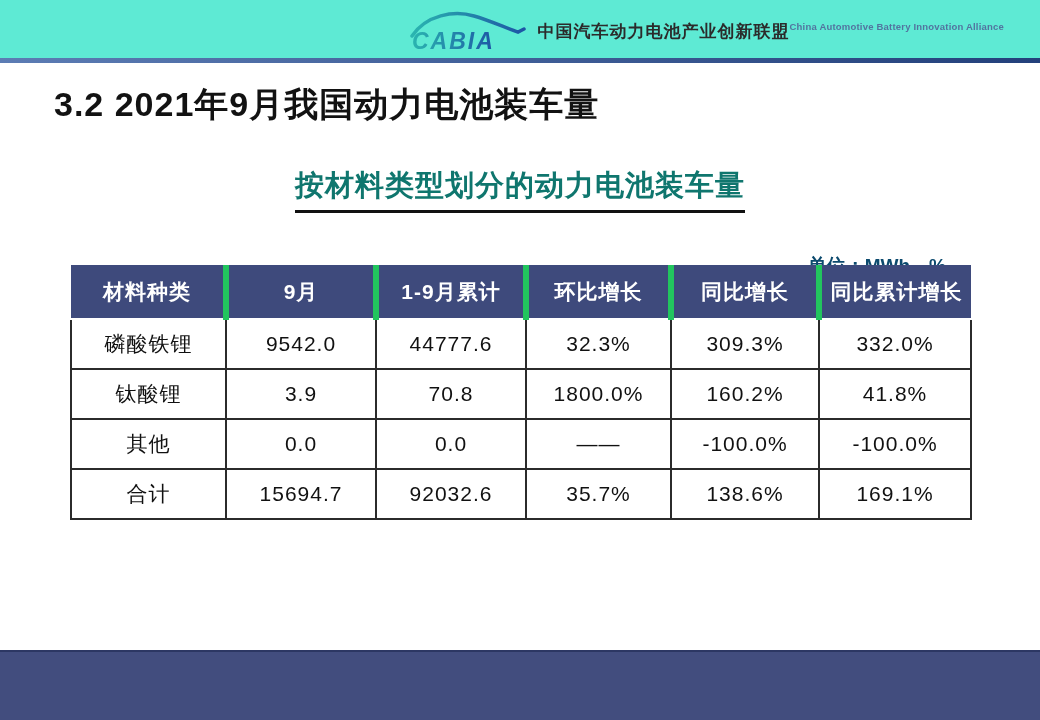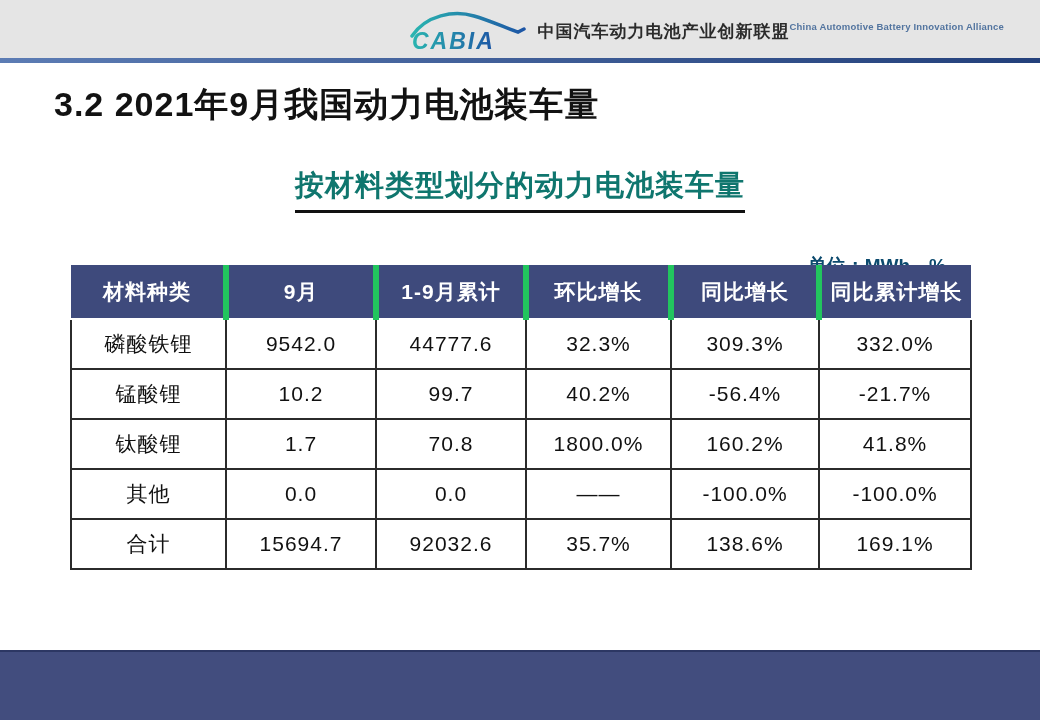--- a/index.html
+++ b/index.html
@@ -2,21 +2,21 @@
 <html style="--header-bg: #3e4a7c; --band-color: #424d7e; --divider-left: #5c7cb4; --divider-right: #23407b; --title-color: #121212; --logo-teal: #2ab5b0; --logo-blue: #1d55a5;"><head>
 <meta charset="utf-8">
 <style>
   html,body{margin:0;padding:0;background:#e8e8e8;}
   .canvas{
     position:relative;width:1040px;height:720px;margin:0 auto;
     background:#ffffff;overflow:hidden;
     font-family:"Liberation Sans","DejaVu Sans",sans-serif;
   }
   
-  .topbar{position:absolute;top:0;left:0;width:100%;height:58px;background:#e5e5e5;}
+  .topbar{position:absolute;top:0;left:0;width:100%;height:58px;background:#5eead4;}
   .brand{position:absolute;top:7px;right:36px;display:flex;align-items:center;gap:12px;}
   .brand-names{display:flex;flex-direction:row;justify-content:center;line-height:1.15;}
   .org-cn{font-size:17px;font-weight:bold;color:#2b2b2b;letter-spacing:1px;white-space:nowrap;}
   .org-en{font-size:9.5px;font-weight:bold;color:#52749f;letter-spacing:.2px;white-space:nowrap;}
   .divider{
     position:absolute;top:58px;left:0;width:100%;height:5px;
     background:linear-gradient(to right,var(--divider-left,#5c7cb4),var(--divider-right,#23407b));
   }
   
   .section-title{
@@ -111,30 +111,22 @@
     <tbody>
       <tr>
         <td>磷酸铁锂</td>
         <td>9542.0</td>
         <td>44777.6</td>
         <td>32.3%</td>
         <td>309.3%</td>
         <td>332.0%</td>
       </tr>
       <tr>
-        <td>锰酸锂</td>
-        <td>10.2</td>
-        <td>99.7</td>
-        <td>40.2%</td>
-        <td>-56.4%</td>
-        <td>-21.7%</td>
-      </tr>
-      <tr>
         <td>钛酸锂</td>
-        <td>1.7</td>
+        <td>3.9</td>
         <td>70.8</td>
         <td>1800.0%</td>
         <td>160.2%</td>
         <td>41.8%</td>
       </tr>
       <tr>
         <td>其他</td>
         <td>0.0</td>
         <td>0.0</td>
         <td>——</td>

